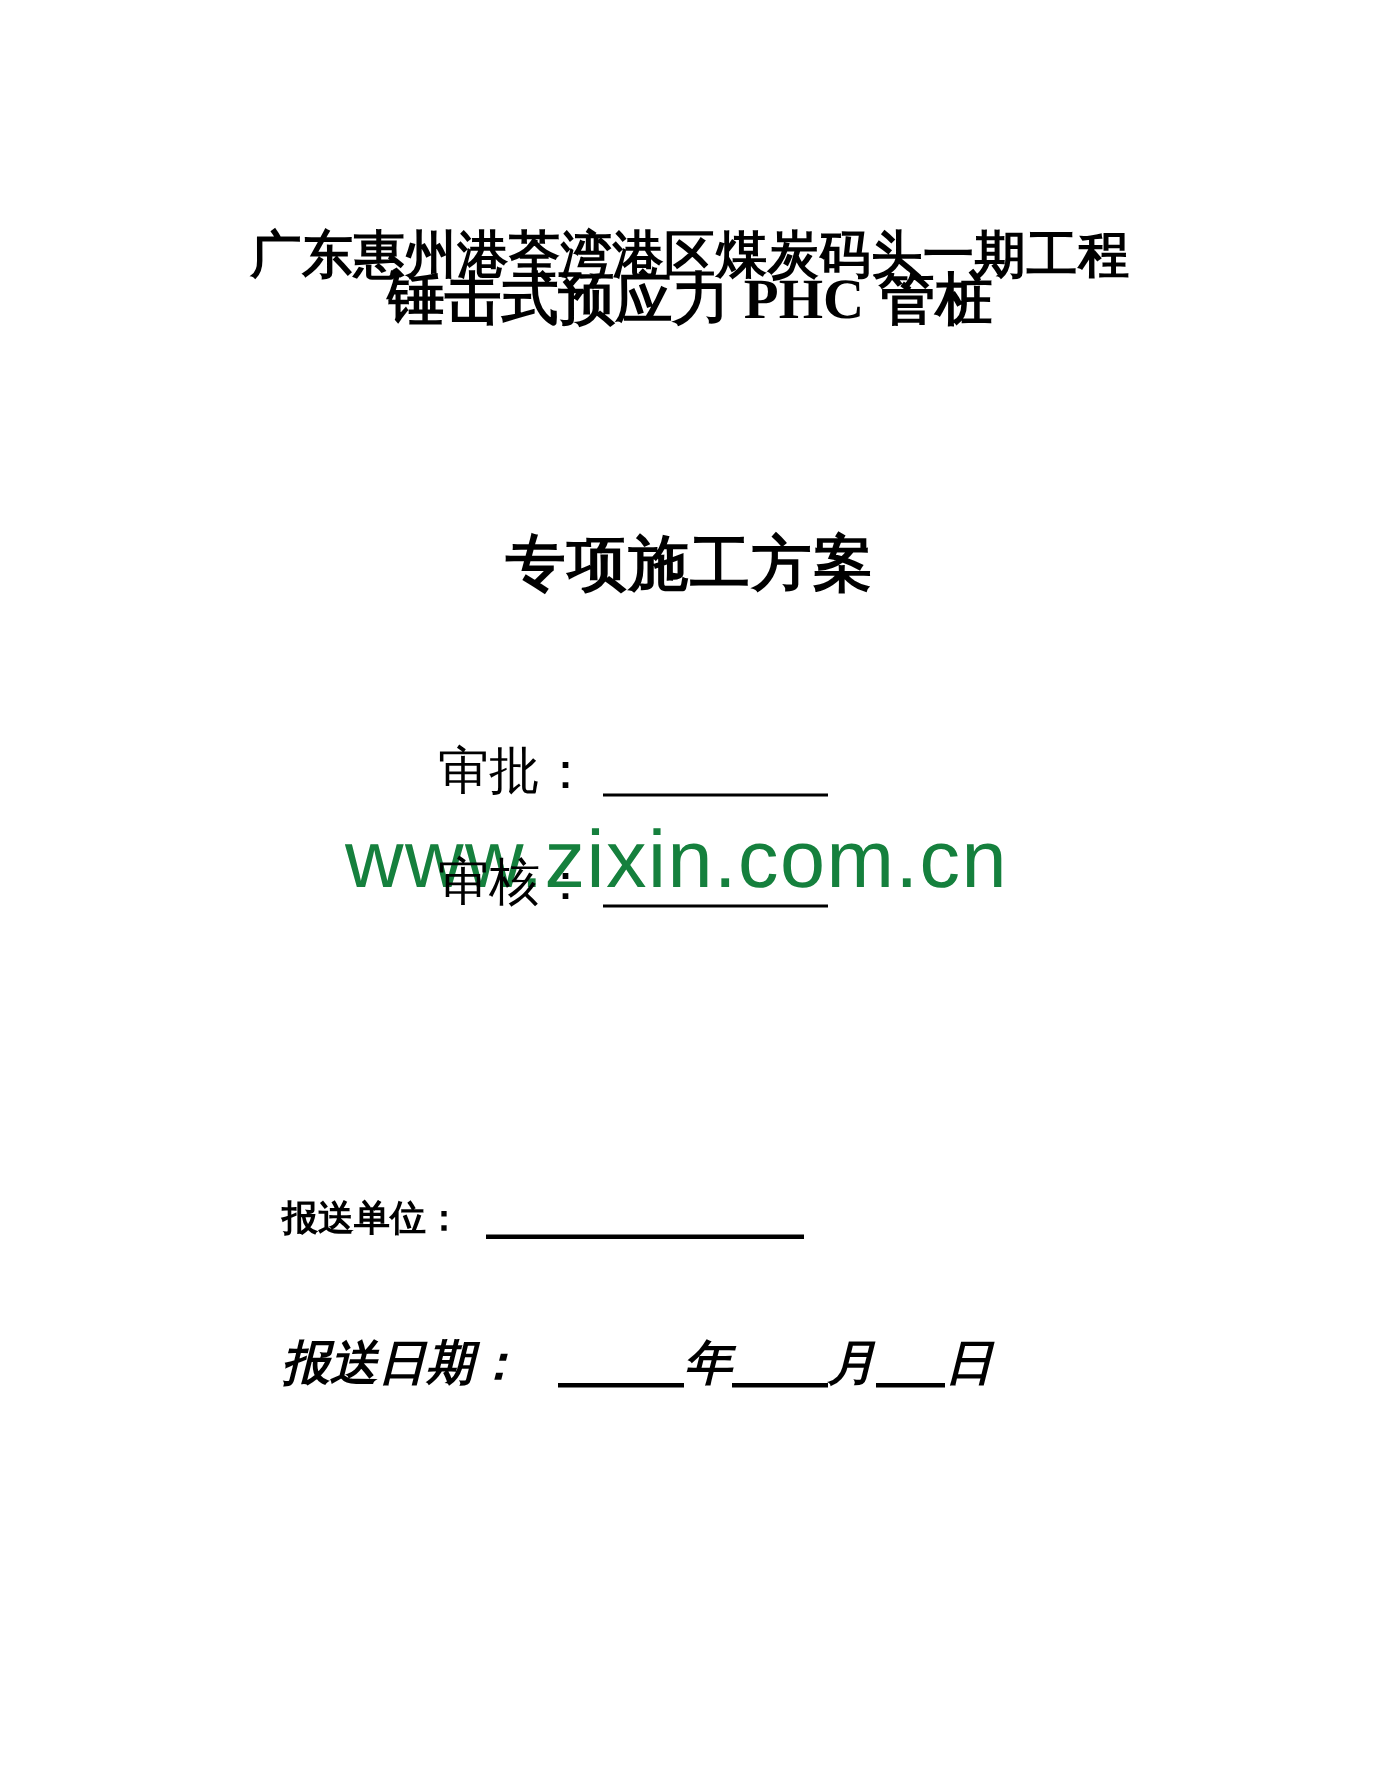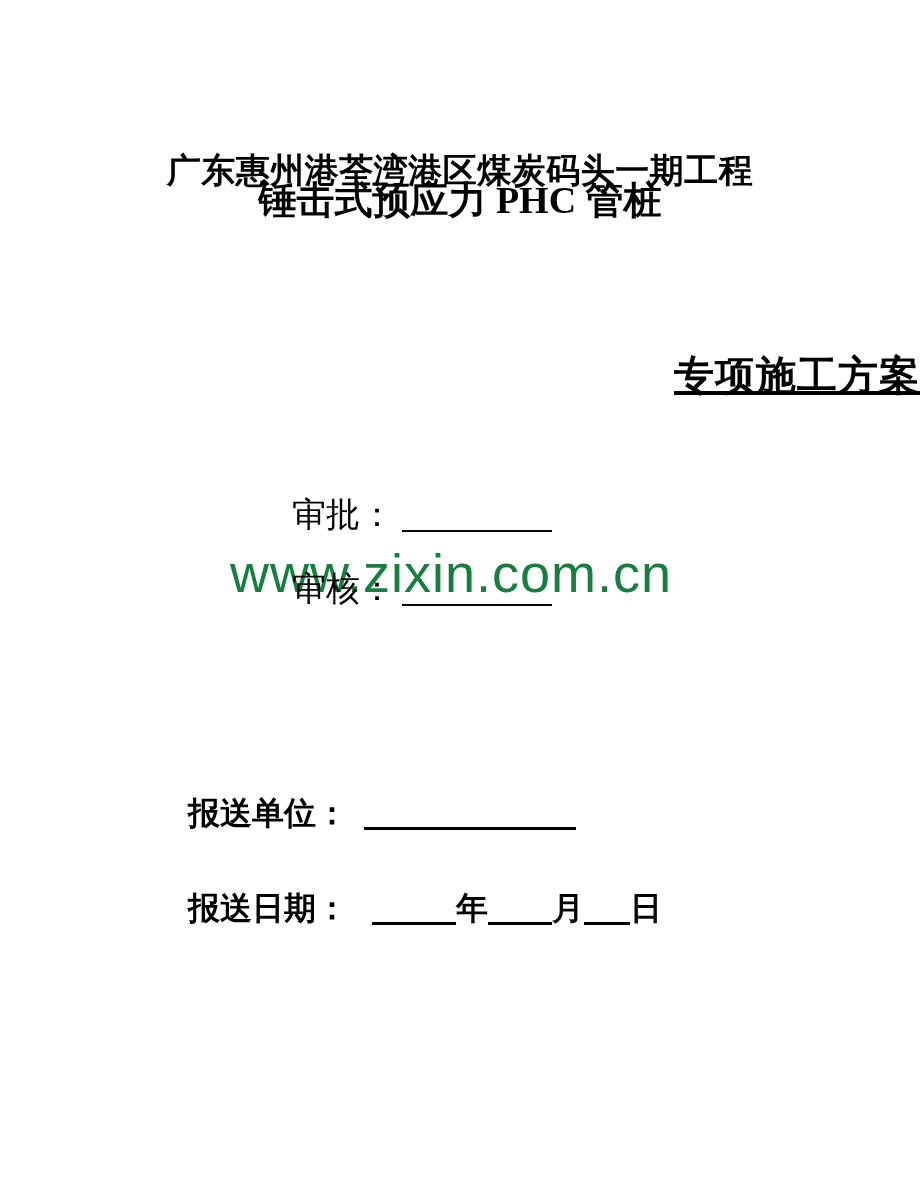--- a/index.html
+++ b/index.html
@@ -60,27 +60,26 @@
     font-size: 38px;
     font-weight: bold;
     line-height: 48px;
     white-space: nowrap;
   }
   .main-title {
     position: absolute;
     top: 350px;
     left: 0;
     right: 0;
-    text-align: right;
+    text-align: center;
     font-size: 40px;
     font-weight: bold;
     line-height: 52px;
     letter-spacing: 1px;
     white-space: nowrap;
-    text-decoration: underline;
   }
 
   .sig-block {
     position: absolute;
     left: 292px;
     top: 494px;
   }
   .sig-row {
     height: 42px;
     line-height: 42px;
@@ -96,21 +95,21 @@
   }
   .blank-sig {
     width: 150px;
     margin-left: 8px;
   }
 
   .unit-row {
     position: absolute;
     left: 188px;
     top: 792px;
-    font-size: 32px;
+    font-size: 24px;
     font-weight: bold;
     line-height: 42px;
     white-space: nowrap;
   }
   .blank-heavy {
     display: inline-block;
     height: 0;
     border-bottom: 3px solid #000000;
     vertical-align: -6px;
   }
@@ -120,20 +119,21 @@
   }
 
   .date-row {
     position: absolute;
     left: 188px;
     top: 887px;
     font-size: 32px;
     font-weight: bold;
     line-height: 42px;
     white-space: nowrap;
+    font-style: italic;
   }
   .blank-year  { width: 84px; margin-left: 24px; }
   .blank-month { width: 64px; }
   .blank-day   { width: 46px; }
 </style>
 </head>
 <body>
 
 <div class="page" style="background: rgb(255, 255, 255); color: rgb(0, 0, 0);">
 

